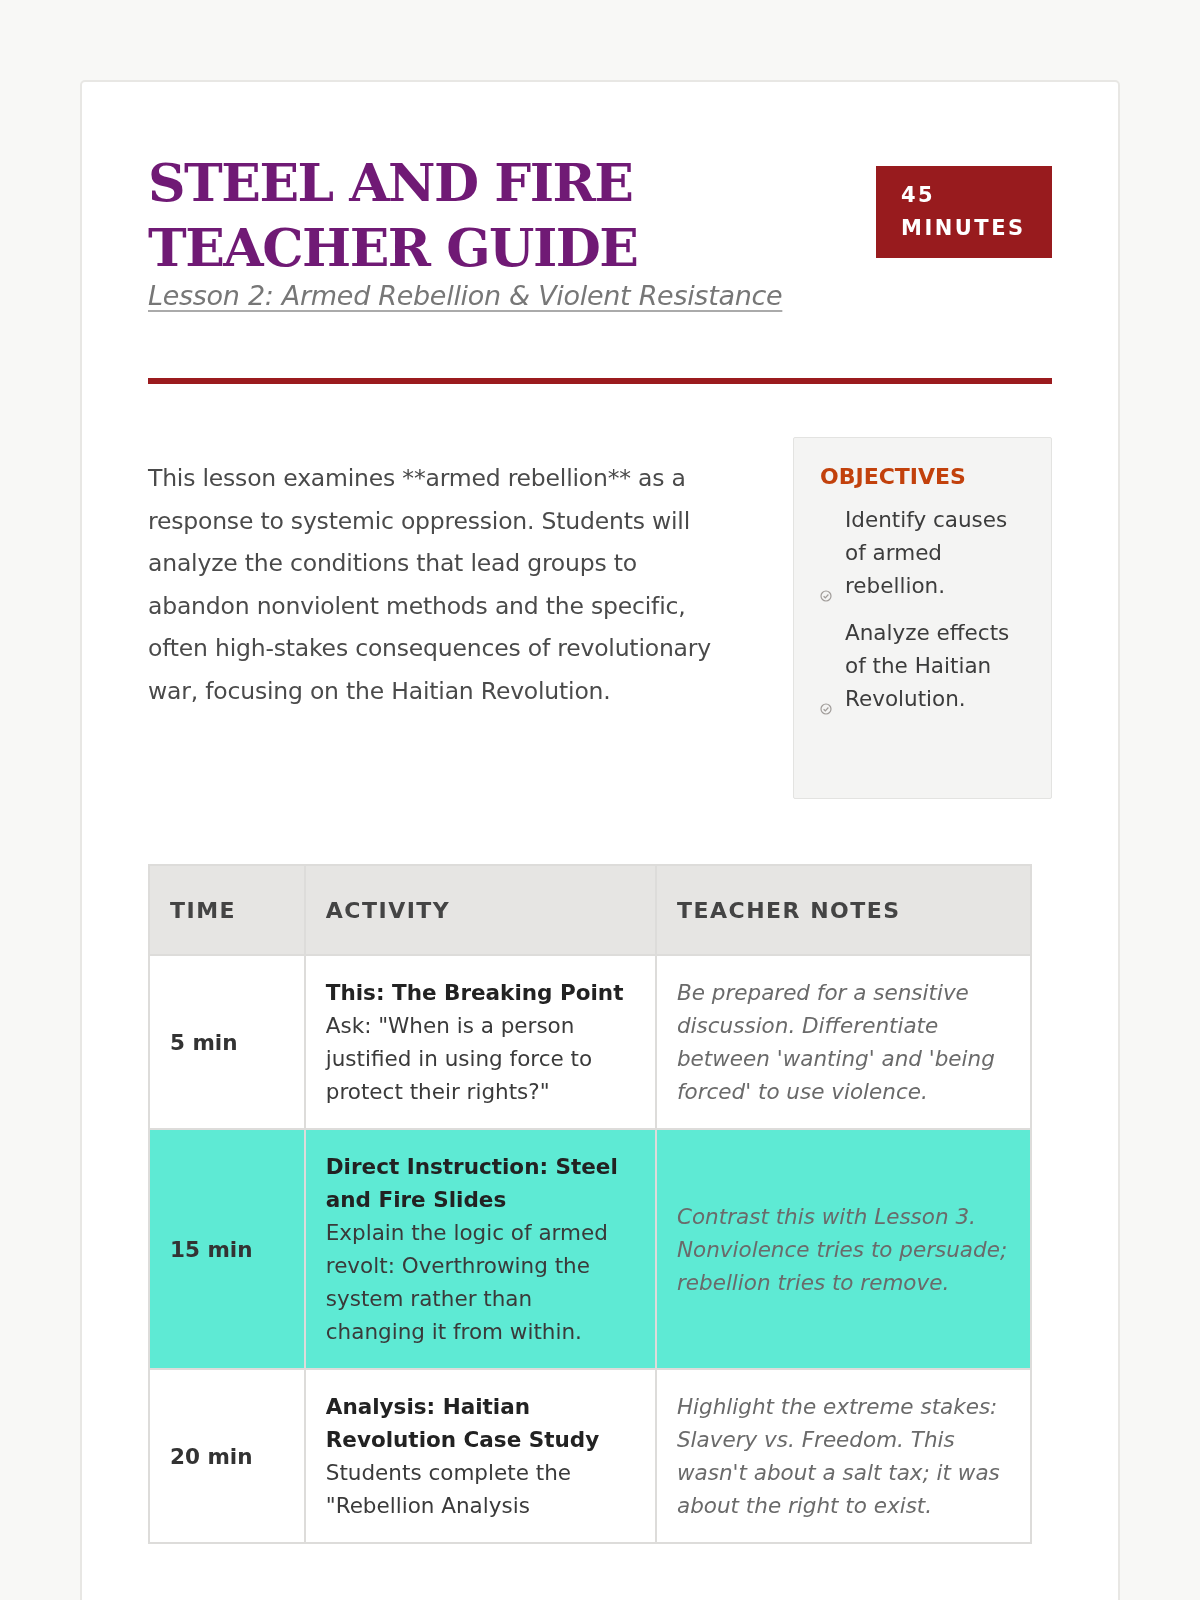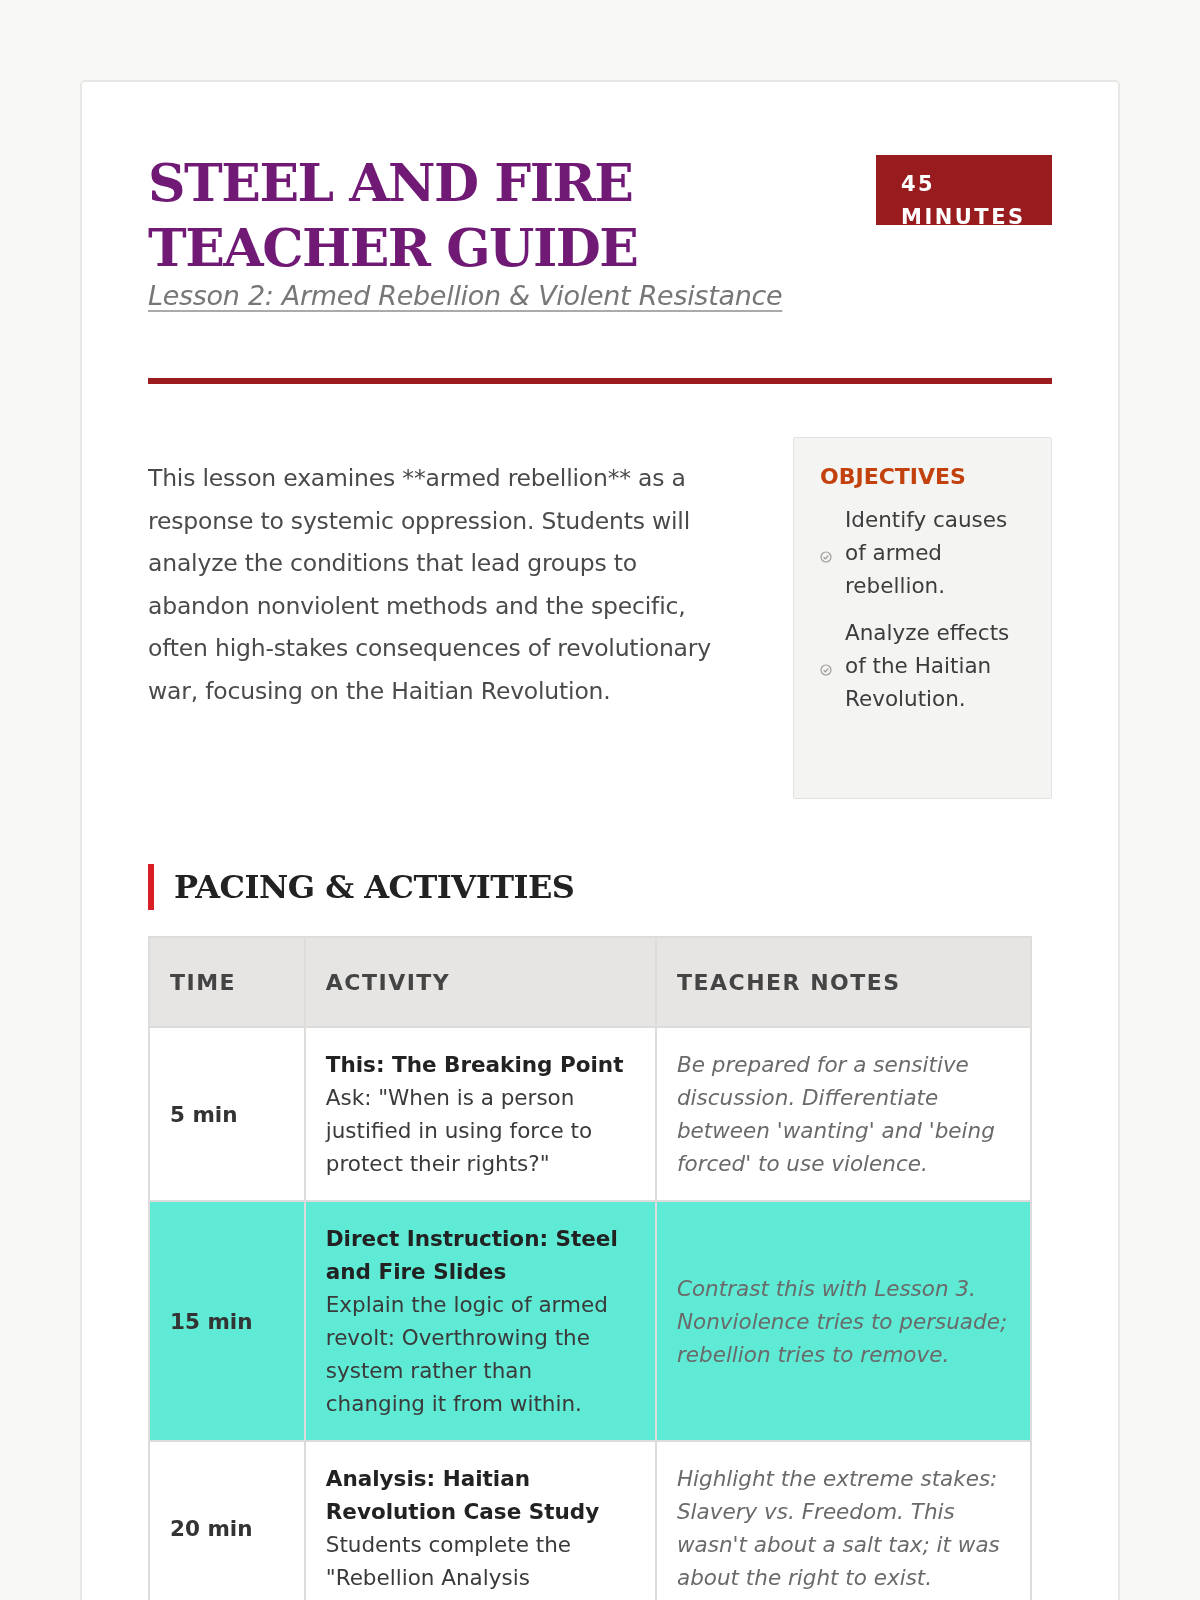--- a/index.html
+++ b/index.html
@@ -45,23 +45,23 @@
       color: #777;
       text-decoration: underline;
       text-decoration-color: #aaa;
       text-underline-offset: 5px;
       display: inline-block;
       letter-spacing: -0.3px;
     }
     .badge {
       position: absolute;
       right: 0;
-      top: 5px;
+      top: 16px;
       width: 176px;
-      height: 70px;
+      height: 92px;
       background: #981b1e;
       color: #fff;
       font-family: "DejaVu Sans", sans-serif;
       font-weight: bold;
       font-size: 21px;
       letter-spacing: 2.5px;
       line-height: 33px;
       padding: 13px 0 0 25px;
       text-transform: uppercase;
     }
@@ -123,21 +123,21 @@
       color: #c2410c;
       letter-spacing: 0px;
       text-transform: uppercase;
     }
     .objectives-list {
       list-style: none;
       margin-top: 14px;
     }
     .objective-item {
       display: flex;
-      align-items: center;
+      align-items: flex-end;
       font-family: "DejaVu Sans", sans-serif;
       font-size: 21.5px;
       line-height: 33px;
       color: #3c3c3c;
       margin-bottom: 14px;
     }
     .check-icon {
       width: 12px;
       height: 12px;
       margin-top: 8px;
@@ -239,24 +239,20 @@
             <circle cx="6" cy="6" r="5" fill="none" stroke="#a09c99" stroke-width="1.2"></circle>
             <path d="M3.6 6.2 L5.3 7.8 L8.4 4.5" fill="none" stroke="#a09c99" stroke-width="1.2"></path>
           </svg>
           <span>Analyze effects of the Haitian Revolution.</span>
         </li>
       </ul>
     </aside>
   </div>
 
   <section class="pacing">
-    <div class="section-heading">
-      <div class="accent-bar"></div>
-      <h2 class="section-title">PACING &amp; ACTIVITIES</h2>
-    </div>
 
     <table class="pacing-table">
       <thead>
         <tr>
           <th class="col-time">TIME</th>
           <th class="col-activity">ACTIVITY</th>
           <th class="col-notes">TEACHER NOTES</th>
         </tr>
       </thead>
       <tbody>

